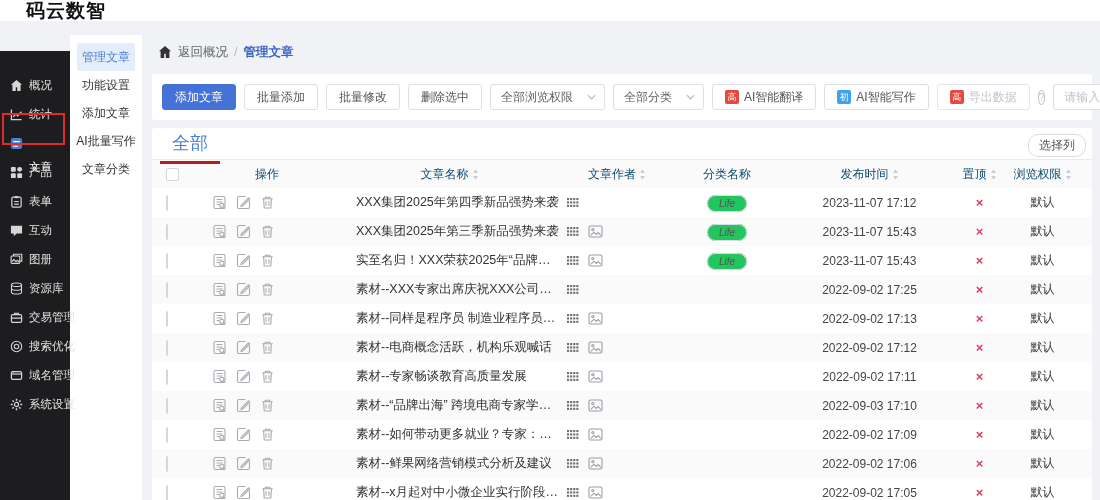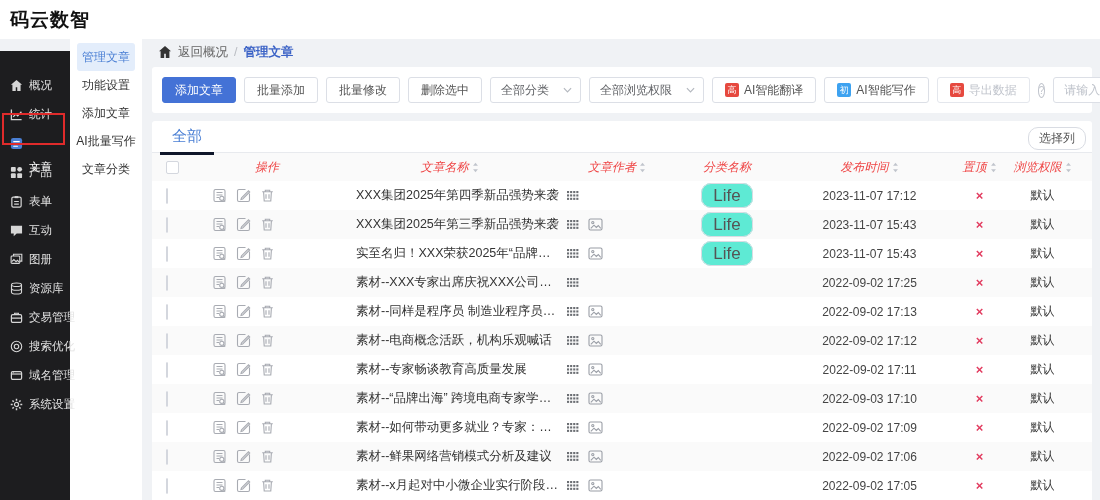--- a/index.html
+++ b/index.html
@@ -1,21 +1,21 @@
 <!DOCTYPE html>
 <html><head>
 <meta charset="utf-8">
 <style>
   * { margin:0; padding:0; box-sizing:border-box; }
   html,body { width:1100px; height:500px; overflow:hidden; background:#f0f2f5;
     font-family:"Liberation Sans","DejaVu Sans",sans-serif; }
 
   
-  .topbar { position:fixed; top:0; left:0; width:1100px; height:39px; background:#fff;
-    display:flex; align-items:center; z-index:10; }
+  .topbar { position:fixed; top:0; left:0; width:1100px; height:21px; background:#fff;
+    display:flex; align-items:center; z-index:10;padding-left:16px; }
   .logo { font-size:19px; font-weight:700; color:#111; padding-left:10px; letter-spacing:1px; }
 
   
   .primary-sidebar { position:fixed; top:51px; left:0; width:70px; height:465px;
     background:#1d1d1f; padding-top:20px; z-index:9; }
   .ps-item { height:29px; display:flex; align-items:center; gap:6px; padding-left:10px;
     color:#e3e3e3; font-size:11.5px; cursor:pointer; white-space:nowrap; }
   .ps-icon { width:13px; height:13px; display:inline-flex; color:#d6d6d6; flex:0 0 13px; }
   .ps-icon svg { width:13px; height:13px; }
   .ps-item.active .ps-label { color:#fff;margin-top:48px; }
@@ -27,21 +27,21 @@
     background:#fff; padding-top:8px; z-index:8; }
   .ss-item { height:28px; margin:0 7px; display:flex; align-items:center; justify-content:center;
     font-size:12px; color:#333; cursor:pointer; border-radius:3px; white-space:nowrap; }
   .ss-item.active { background:#e3edfb; color:#4a7fd4; }
 
   
   .main { position:fixed; top:35px; left:142px; width:958px; height:465px;
     background:#f0f2f5; padding:6px 8px 0 10px; overflow:hidden; }
 
   .breadcrumb { height:22px; display:flex; align-items:center; gap:6px; font-size:12.5px;
-    padding-left:6px; margin-bottom:4px; }
+    padding-left:6px; margin-bottom:11px; }
   .bc-home { width:14px; height:14px; color:#333; display:inline-flex; }
   .bc-home svg { width:14px; height:14px; }
   .bc-back { color:#666; cursor:pointer; }
   .bc-sep { color:#b9bcc2; }
   .bc-current { color:#3c63c6; font-weight:600; }
 
   
   .toolbar-card { background:#fff; border-radius:3px; height:46px; display:flex;
     align-items:center; gap:8px; padding:0 10px; }
   .btn { height:26px; padding:0 12px; border:1px solid #dcdfe6; border-radius:3px;
@@ -65,51 +65,51 @@
   .searchbox { margin-left:auto; position:relative; }
   .searchbox input { width:138px; height:26px; border:1px solid #dcdfe6; border-radius:3px;
     padding:0 26px 0 10px; font-size:12px; color:#333; outline:none;
     font-family:"Liberation Sans","DejaVu Sans",sans-serif; }
   .searchbox input::placeholder { color:#bfc3cb; }
 
   
   .table-card { background:#fff; border-radius:3px; margin-top:8px; height:392px; overflow:hidden; }
   .tabs-row { height:32px; border-bottom:1px solid #e8eaee; display:flex; align-items:center;
     position:relative; }
-  .tab { margin-left:8px; padding:8px 12px 6px; font-size:15px; color:#4a7fd4;
-    border-bottom:3px solid #0f172a; cursor:pointer; }
+  .tab { margin-left:8px; padding:8px 12px 6px; font-size:18px; color:#4a7fd4;
+    border-bottom:3px solid #b91c1c; cursor:pointer; }
   .column-picker { position:absolute; right:6px; top:6px; height:23px; padding:0 10px;
     background:#fff; border:1px solid #d9dce3; border-radius:10px; font-size:12px; color:#555;
     display:inline-flex; align-items:center; cursor:pointer;
     font-family:"Liberation Sans","DejaVu Sans",sans-serif; }
 
   .grid-row { display:grid; grid-template-columns:36px 130px 235px 100px 120px 165px 55px 1fr;
     align-items:center; padding:0 14px; }
-  .thead { height:28px; background:#fafafa; color:#ef4444; font-size:12px;font-style:italic; }
+  .thead { height:28px; background:#fafafa; color:#0c4a6e; font-size:12px; }
   .thead .hcell { justify-self:center; display:flex; align-items:center; gap:3px; }
   .thead .hcell.h-check { justify-self:start; }
   .sort-ic { width:7px; height:11px; color:#c0c4cc; display:inline-flex; }
   .sort-ic svg { width:7px; height:11px; }
 
   .trow { height:29px; font-size:12.5px; color:#333; }
   .trow:nth-child(even) { background:#fafafa; }
   .checkbox { width:13px; height:13px; border:1px solid #d4d7de; border-radius:2px;
     background:#fff; cursor:pointer; }
   .cell-actions { display:flex; gap:9px; padding-left:10px; }
   .action-btn { width:15px; height:15px; color:#a8abb2; cursor:pointer; display:inline-flex; }
   .action-btn svg { width:15px; height:15px; }
   .cell-title { white-space:nowrap; overflow:hidden; text-overflow:ellipsis; padding-right:8px;margin-left:24px; }
   .cell-author { display:flex; gap:8px; align-items:center; }
   .qr-ic { width:13px; height:10px; color:#6b6e73; display:inline-flex; }
   .qr-ic svg { width:13px; height:10px; }
   .img-ic { width:15px; height:13px; color:#9a9ea6; display:inline-flex; }
   .img-ic svg { width:15px; height:13px; }
   .cell-cat { justify-self:center; }
-  .pill { border:1px solid #d9dce3; border-radius:10px; padding:2px 11px; font-size:17px;
-    color:#555; background:#5eead4; }
+  .pill { border:1px solid #d9dce3; border-radius:10px; padding:2px 11px; font-size:10px;
+    color:#555; background:#22c55e;font-style:italic; }
   .cell-date { justify-self:center; font-size:12px; color:#444; }
   .cell-top { justify-self:center; color:#e23b5f; font-size:13px; font-weight:700; cursor:pointer; }
   .cell-perm { justify-self:center; font-size:12px; color:#333; }
 </style>
 </head>
 <body>
 
 <div class="topbar">
   <div class="logo">码云数智</div>
 </div>
@@ -252,29 +252,29 @@
     <span class="bc-sep">/</span>
     <span class="bc-current">管理文章</span>
   </div>
 
   <div class="toolbar-card">
     <button class="btn btn-primary">添加文章</button>
     <button class="btn">批量添加</button>
     <button class="btn">批量修改</button>
     <button class="btn">删除选中</button>
     <div class="select">
-      <span>全部分类</span>
+      <span>全部浏览权限</span>
       <span class="chevron">
           <svg viewBox="0 0 10 6" fill="none" stroke="currentColor" stroke-width="1.3">
             <path d="M1 1l4 4 4-4"></path>
           </svg>
         </span>
     </div>
     <div class="select">
-      <span>全部浏览权限</span>
+      <span>全部分类</span>
       <span class="chevron">
           <svg viewBox="0 0 10 6" fill="none" stroke="currentColor" stroke-width="1.3">
             <path d="M1 1l4 4 4-4"></path>
           </svg>
         </span>
     </div>
     <button class="btn">
       <span class="badge badge-red">高</span>
       <span>AI智能翻译</span>
     </button>

